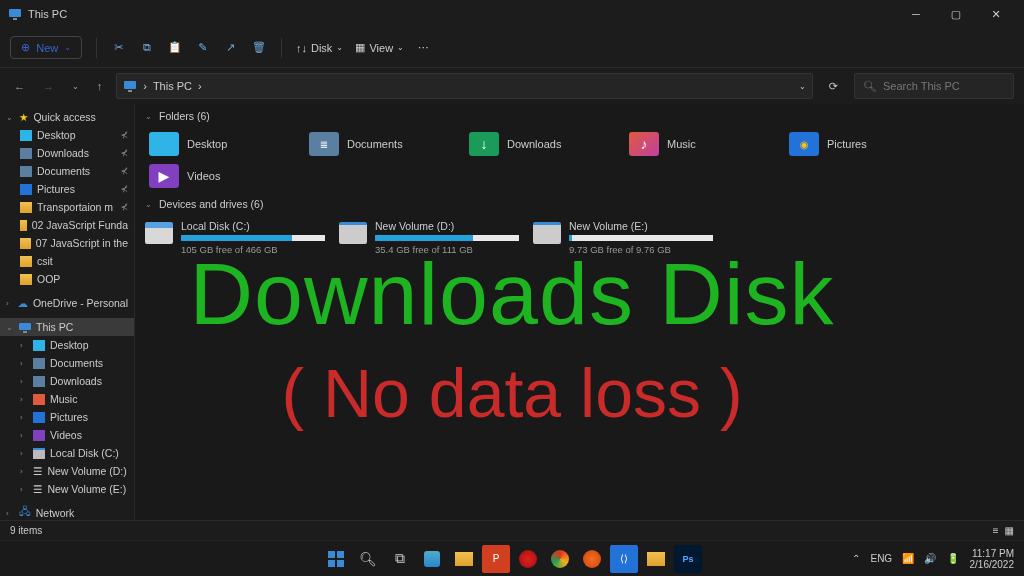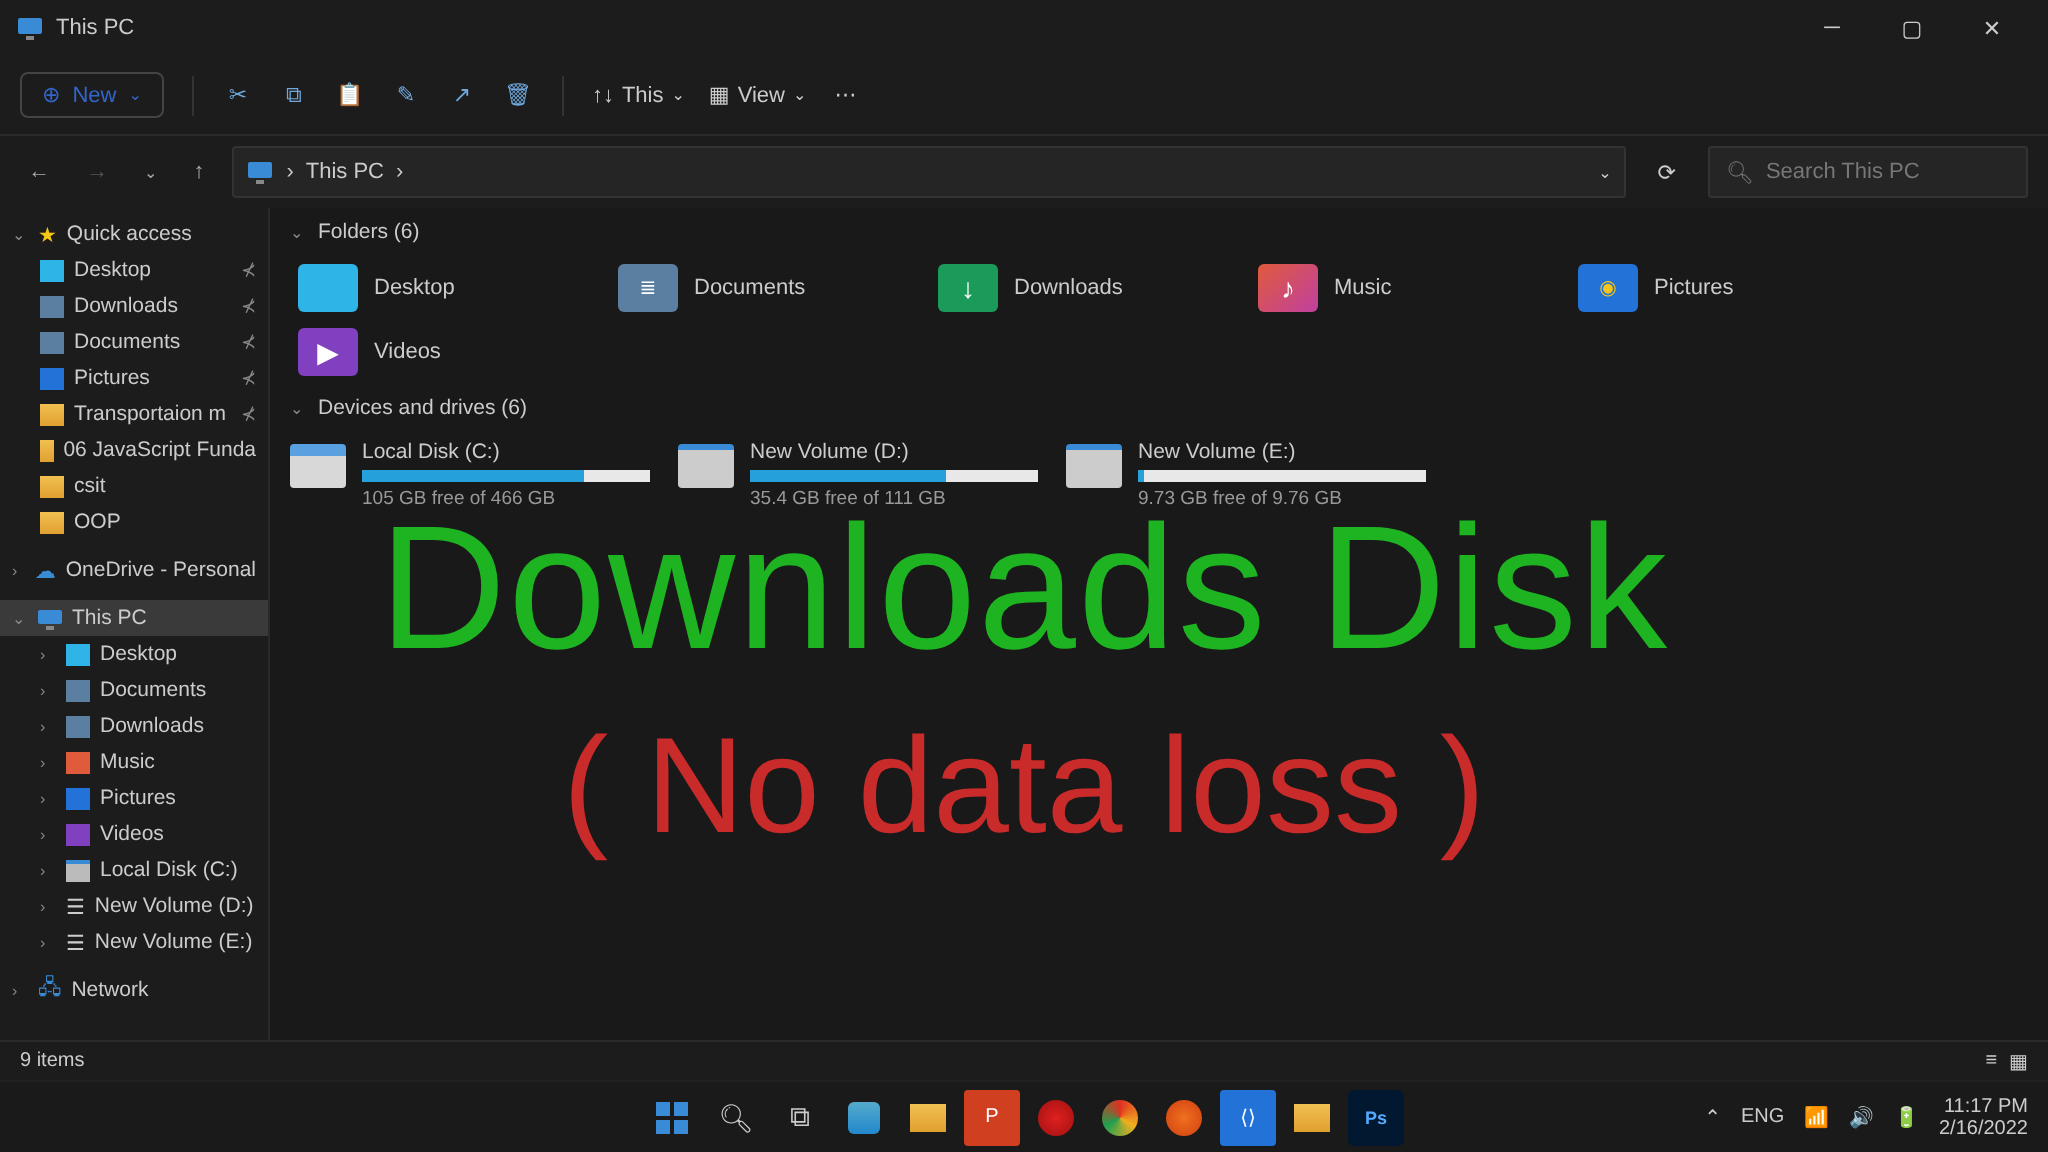--- a/index.html
+++ b/index.html
@@ -81,21 +81,21 @@
     <span class="tb-icon">⧉</span>
     <span class="tb-icon">📋</span>
     <span class="tb-icon">✎</span>
     <span class="tb-icon">↗</span>
     <span class="tb-icon">🗑</span>
   </div>
   <div class="tb-sep"></div>
   <div class="tb-group">
     <span style="display:flex;gap:4px;align-items:center">
         <span>↑↓</span>
-        <span>This</span>
+        <span>Disk</span>
         <span style="font-size:8px">⌄</span>
       </span>
     <span style="display:flex;gap:4px;align-items:center">
         <span>▦</span>
         <span>View</span>
         <span style="font-size:8px">⌄</span>
       </span>
   </div>
   <span>⋯</span>
 </div>
@@ -150,21 +150,25 @@
         <span>Pictures</span>
         <span class="pin">⊀</span>
       </div>
     <div class="sb-item sub">
         <span class="sb-fi yellow-fld"></span>
         <span>Transportaion m</span>
         <span class="pin">⊀</span>
       </div>
     <div class="sb-item sub">
         <span class="sb-fi yellow-fld"></span>
-        <span>06 JavaScript Funda</span>
+        <span>02 JavaScript Funda</span>
+      </div>
+    <div class="sb-item sub">
+        <span class="sb-fi yellow-fld"></span>
+        <span>07 JavaScript in the</span>
       </div>
     <div class="sb-item sub">
         <span class="sb-fi yellow-fld"></span>
         <span>csit</span>
       </div>
     <div class="sb-item sub">
         <span class="sb-fi yellow-fld"></span>
         <span>OOP</span>
       </div>
     <div style="height:6px"></div>

